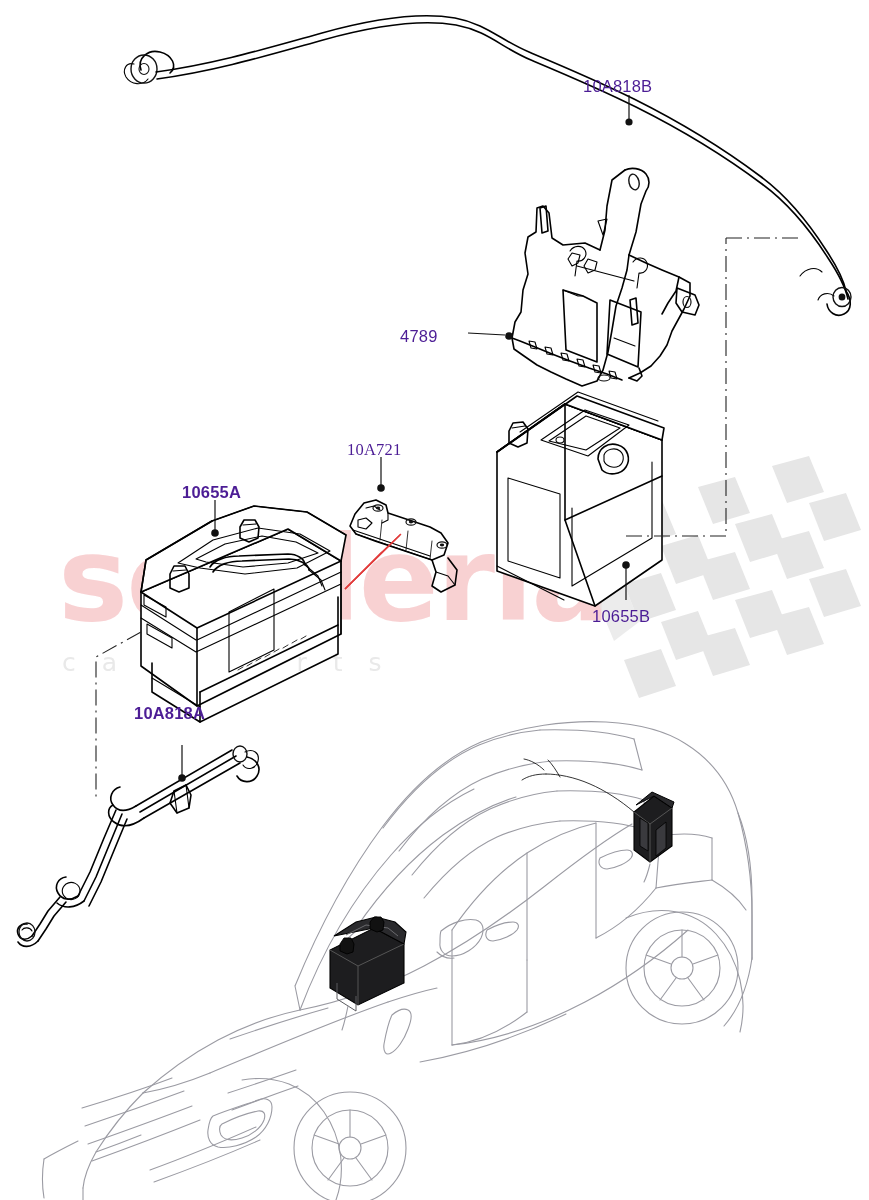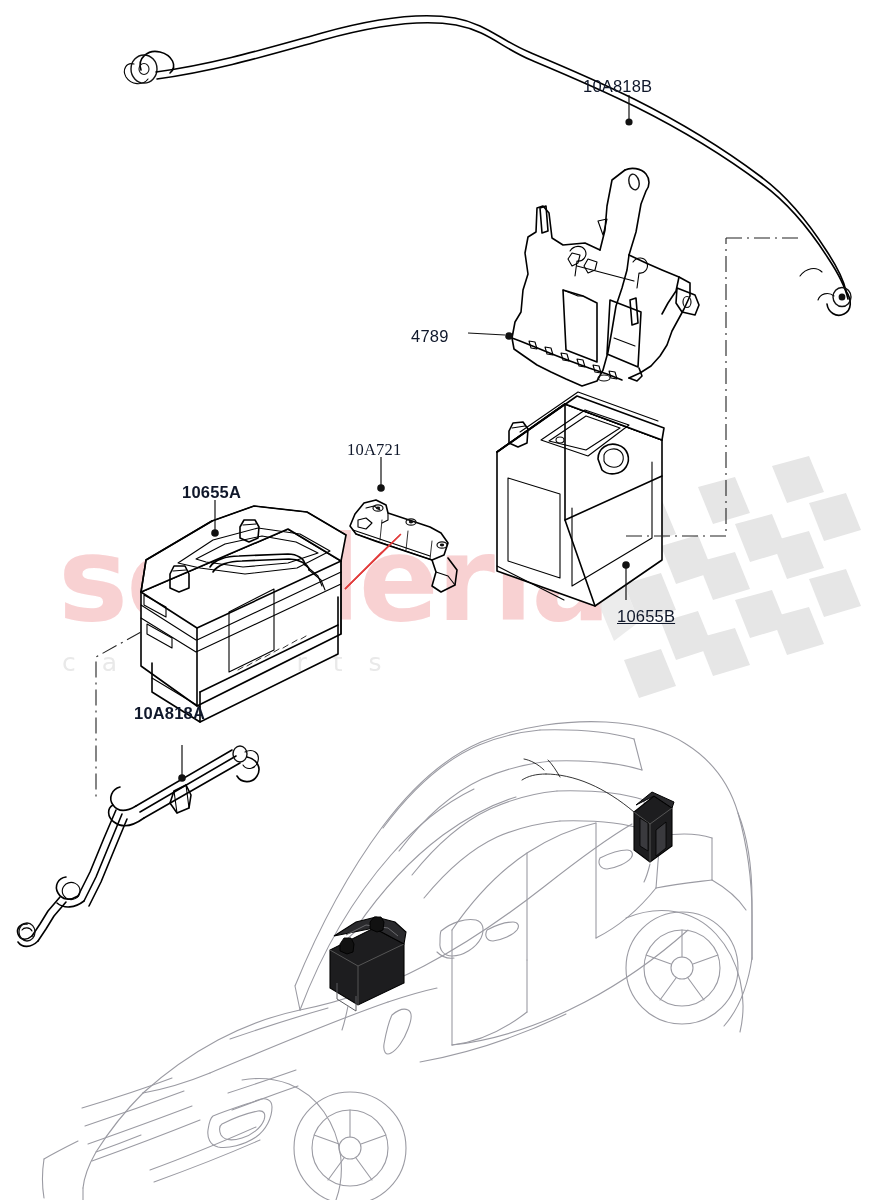--- a/index.html
+++ b/index.html
@@ -5,21 +5,21 @@
 <style>
   html,body{margin:0;padding:0;background:#ffffff;}
   body{
     width:869px;height:1200px;overflow:hidden;position:relative;
     font-family:"Liberation Sans", sans-serif;
   }
   #stage{position:absolute;inset:0;width:869px;height:1200px;}
   svg.layer{position:absolute;left:0;top:0;width:869px;height:1200px;}
   .callout-label{
     position:absolute;
-    color:#0f172a;
+    color:#4c1d95;
     font-family:"Liberation Sans", sans-serif;
     font-size:16.5px;
     font-weight:400;
     letter-spacing:0.2px;
     white-space:nowrap;
     user-select:none;
     text-align:center;
   }
   
   #watermark{
@@ -478,23 +478,23 @@
 
       <path class="ln-hair" d="M634,812 C620,800 604,790 590,784 C574,777 558,774 546,774"></path>
       <path class="ln-hair" d="M546,774 C536,774 528,776 522,780"></path>
       <path class="ln-hair" d="M544,770 C538,764 530,760 524,759"></path>
       <path class="ln-hair" d="M560,777 C556,770 552,764 548,760"></path>
     </g>
   </svg>
 
   <div class="callout-label" style="left:583px;top:77px;">10A818B</div>
 
-  <div class="callout-label" style="left:411px;top:327px;">4789</div>
+  <div class="callout-label" style="left:400px;top:327px;">4789</div>
 
   <div class="callout-label" style="left:347px;top:440px;font-family:Liberation Serif, serif;">10A721</div>
 
   <div class="callout-label" style="left:182px;top:483px;font-weight:bold;">10655A</div>
 
-  <div class="callout-label" style="left:617px;top:607px;text-decoration:underline;">10655B</div>
+  <div class="callout-label" style="left:592px;top:607px;">10655B</div>
 
   <div class="callout-label" style="left:134px;top:704px;font-weight:bold;">10A818A</div>
 
 </div>
 
 </body></html>

